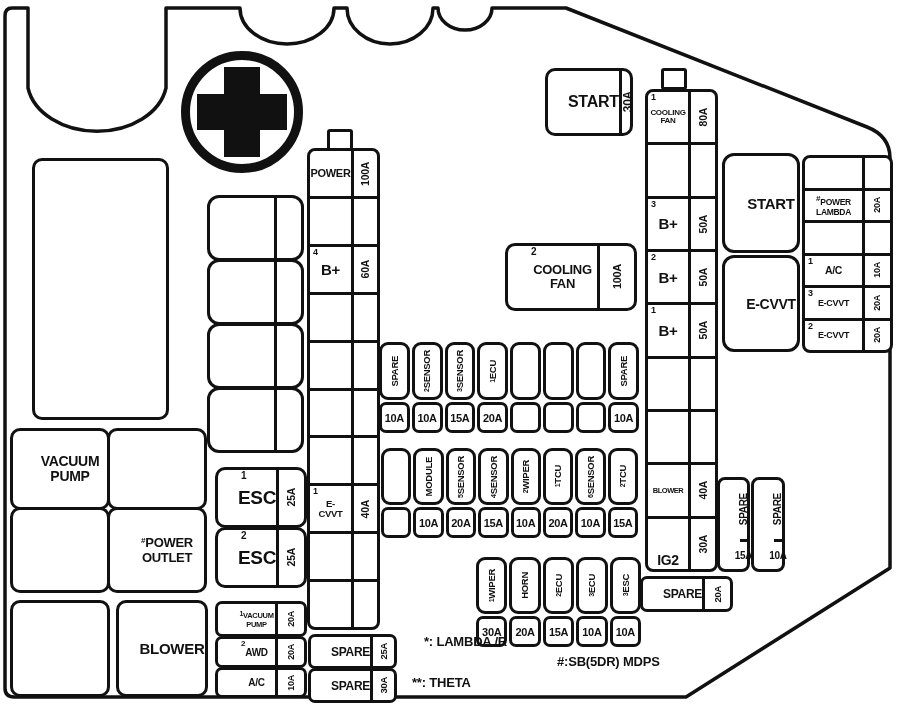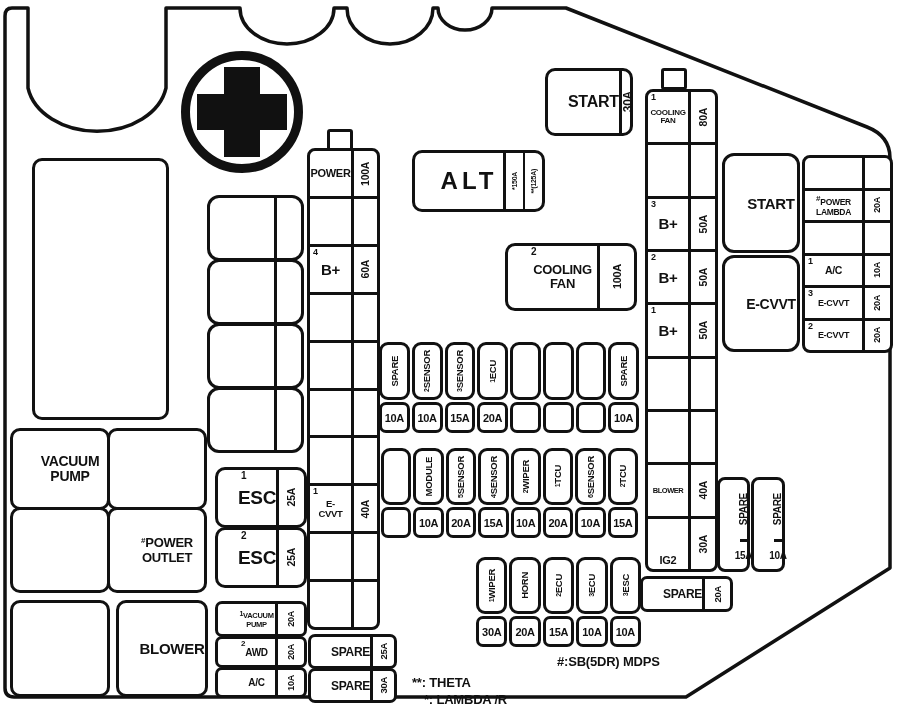--- a/index.html
+++ b/index.html
@@ -117,29 +117,20 @@
         <div class="slab"></div>
         <div class="samp" style="width:23px;"></div>
       </div>
     <div class="srow bt">
         <div class="slab"></div>
         <div class="samp" style="width:23px;"></div>
       </div>
   </div>
 
 
-  <div class="box sfuse" style="left:412px;top:150px;width:133px;height:62px;">
-    <div class="sflab" style="font-size:24px;letter-spacing:4px;">ALT</div>
-    <div class="sfamp" style="width:17px;">
-        <span class="vtext" style="font-size:7px;">*150A</span>
-      </div>
-    <div class="sfamp" style="width:17px;border-left-width:2px;">
-        <span class="vtext" style="font-size:7px;">**(125A)</span>
-      </div>
-  </div>
 
   <div class="box sfuse" style="left:545px;top:68px;width:88px;height:68px;">
     <div class="sflab" style="font-size:16px;">START</div>
     <div class="sfamp" style="width:26px;">
         <span class="vtext" style="font-size:12px;">30A</span>
       </div>
   </div>
 
   <div class="box sfuse" style="left:505px;top:243px;width:132px;height:68px;">
     <div class="sflab" style="font-size:13px;">
@@ -205,21 +196,21 @@
       </div>
     <div class="srow bt">
       <div class="slab" style="font-size:7.5px;letter-spacing:-0.5px;">
           <span>BLOWER</span>
         </div>
       <div class="samp" style="width:24px;">
           <span class="vtext" style="font-size:10.5px;">40A</span>
         </div>
     </div>
     <div class="srow bt">
-      <div class="slab" style="font-size:11px;margin-top:32px;">
+      <div class="slab" style="font-size:14px;margin-top:32px;">
           <span>IG2</span>
         </div>
       <div class="samp" style="width:24px;">
           <span class="vtext" style="font-size:10.5px;">30A</span>
         </div>
     </div>
   </div>
 
   <div class="box flexc" style="left:722px;top:153px;width:78px;height:100px;border-radius:12px;font-size:15px;">START</div>
   <div class="box flexc" style="left:722px;top:255px;width:78px;height:97px;border-radius:12px;font-size:14px;">E-CVVT</div>
@@ -481,17 +472,17 @@
       </div>
     <div class="vfamp">15A</div>
   </div>
   <div class="box vfuse" style="left:751px;top:477px;width:34px;height:95px;border-radius:8px;">
     <div class="vflab">
         <span class="vtext" style="font-size:10px;">SPARE</span>
       </div>
     <div class="vfamp">10A</div>
   </div>
 
-  <div class="fnote" style="left:424px;top:692px;">*: LAMBDA /R</div>
+  <div class="fnote" style="left:424px;top:634px;">*: LAMBDA /R</div>
   <div class="fnote" style="left:557px;top:654px;">#:SB(5DR) MDPS</div>
   <div class="fnote" style="left:412px;top:675px;">**: THETA</div>
 
 </div>
 
 </body></html>

